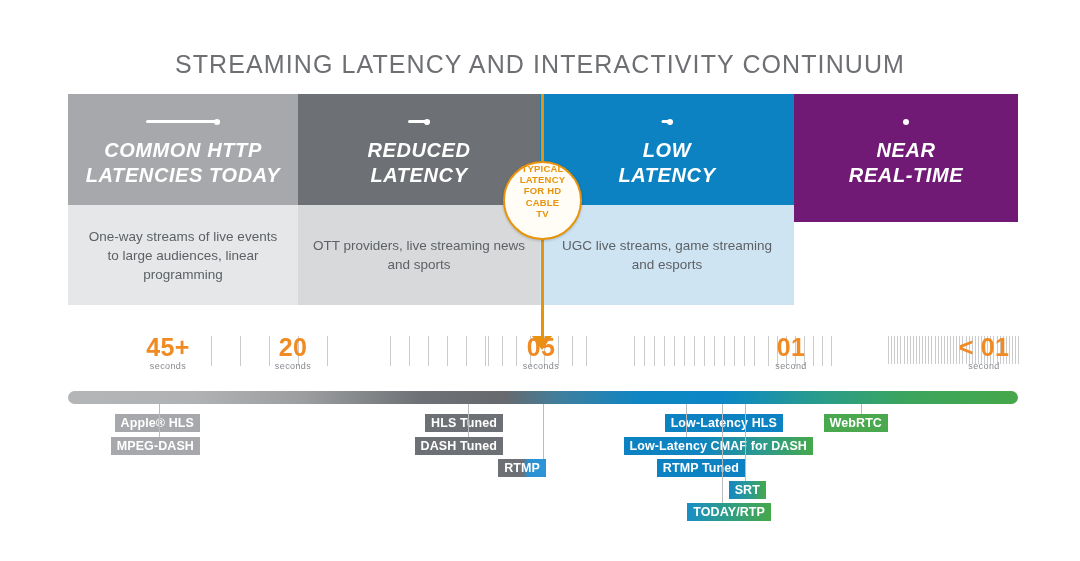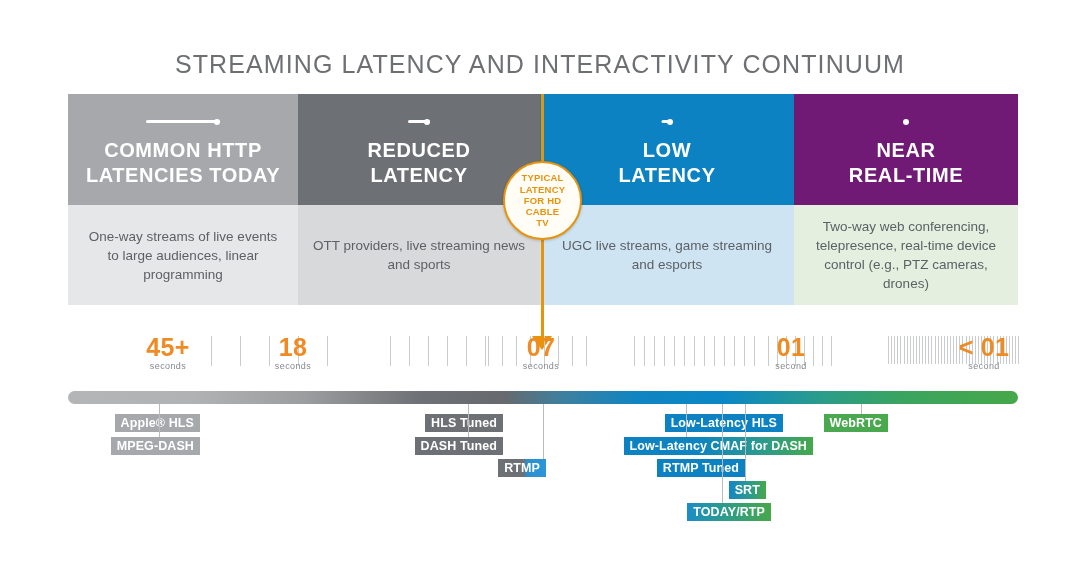--- a/index.html
+++ b/index.html
@@ -17,21 +17,21 @@
     position:absolute;left:0;top:50px;width:1080px;
     text-align:center;
     font-size:25px;
     letter-spacing:1.1px;
     color:#6d6f73;
     font-weight:400;
   }
 
   
   .band{position:absolute;left:68px;top:94px;width:950px;height:111px;}
-  .band-col{position:absolute;top:0;height:128px;overflow:hidden;}
+  .band-col{position:absolute;top:0;height:128px;overflow:hidden;font-style:italic;}
   .band-col .icon{
     position:absolute;left:0;width:100%;top:22px;height:10px;
   }
   .icon .bar{
     position:absolute;top:4px;height:3px;background:#ffffff;border-radius:2px;
     left:50%;transform:translateX(-50%);
   }
   .icon .dot{
     position:absolute;top:2.5px;width:6px;height:6px;border-radius:50%;
     background:#ffffff;
@@ -56,21 +56,21 @@
   }
   .oarrow{
     position:absolute;left:532px;top:336px;width:0;height:0;
     border-left:10.5px solid transparent;border-right:10.5px solid transparent;
     border-top:14px solid #e8930c;
   }
   .obadge{
     position:absolute;left:503px;top:161px;width:79px;height:79px;border-radius:50%;
     background:#fffdf6;border:2px solid #e8930c;
     box-sizing:border-box;
-    display:flex;align-items:center;justify-content:center;
+    display:flex;align-items:flex-start;justify-content:center;
     box-shadow:0 1px 3px rgba(0,0,0,.2);
   }
   .obadge span{
     display:block;text-align:center;color:#e8930c;
     font-size:9.5px;font-weight:700;line-height:11.2px;letter-spacing:.2px;
   }
 
   
   .ruler{position:absolute;left:68px;top:332px;width:950px;height:52px;}
   .tick{position:absolute;top:4px;width:1px;background:#c9cbcd;}
@@ -161,23 +161,20 @@
 
   <div class="dband">
     <div class="d-col" style="left:230px;width:242px;background:#d8d9da;">
       <p>OTT providers, live streaming news and sports</p>
     </div>
     <div class="d-col" style="left:0;width:230px;background:#e6e7e8;">
       <p>One-way streams of live events to large audiences, linear programming</p>
     </div>
     <div class="d-col" style="left:472px;width:254px;background:#cfe4f2;">
       <p>UGC live streams, game streaming and esports</p>
-    </div>
-    <div class="d-col" style="left:726px;width:224px;background:#e4efdf;">
-      <p>Two-way web conferencing, telepresence, real-time device control (e.g., PTZ cameras, drones)</p>
     </div>
   </div>
 
   <div class="oline"></div>
   <div class="oarrow"></div>
   <div class="obadge">
     <span>
       <i style="font-style:normal">TYPICAL</i><br>
       <i style="font-style:normal">LATENCY</i><br>
       <i style="font-style:normal">FOR HD</i><br>
@@ -271,25 +268,25 @@
         <div class="tick" style="left: 944px; height: 28px; background: rgb(201, 203, 205);"></div>
         <div class="tick" style="left: 947px; height: 28px; background: rgb(201, 203, 205);"></div>
         <div class="tick" style="left: 950px; height: 28px; background: rgb(201, 203, 205);"></div>
       </div>
 
     <div class="rl" style="left:62px;top:2px;width:76px;">
       <div class="big">45+</div>
       <div class="small">seconds</div>
     </div>
     <div class="rl" style="left:187px;top:2px;width:76px;">
-      <div class="big">18</div>
+      <div class="big">20</div>
       <div class="small">seconds</div>
     </div>
     <div class="rl" style="left:435px;top:2px;width:76px;">
-      <div class="big">07</div>
+      <div class="big">05</div>
       <div class="small">seconds</div>
     </div>
     <div class="rl" style="left:685px;top:2px;width:76px;">
       <div class="big">01</div>
       <div class="small">second</div>
     </div>
     <div class="rl" style="left:868px;top:2px;width:96px;">
       <div class="big">&lt; 01</div>
       <div class="small">second</div>
     </div>

